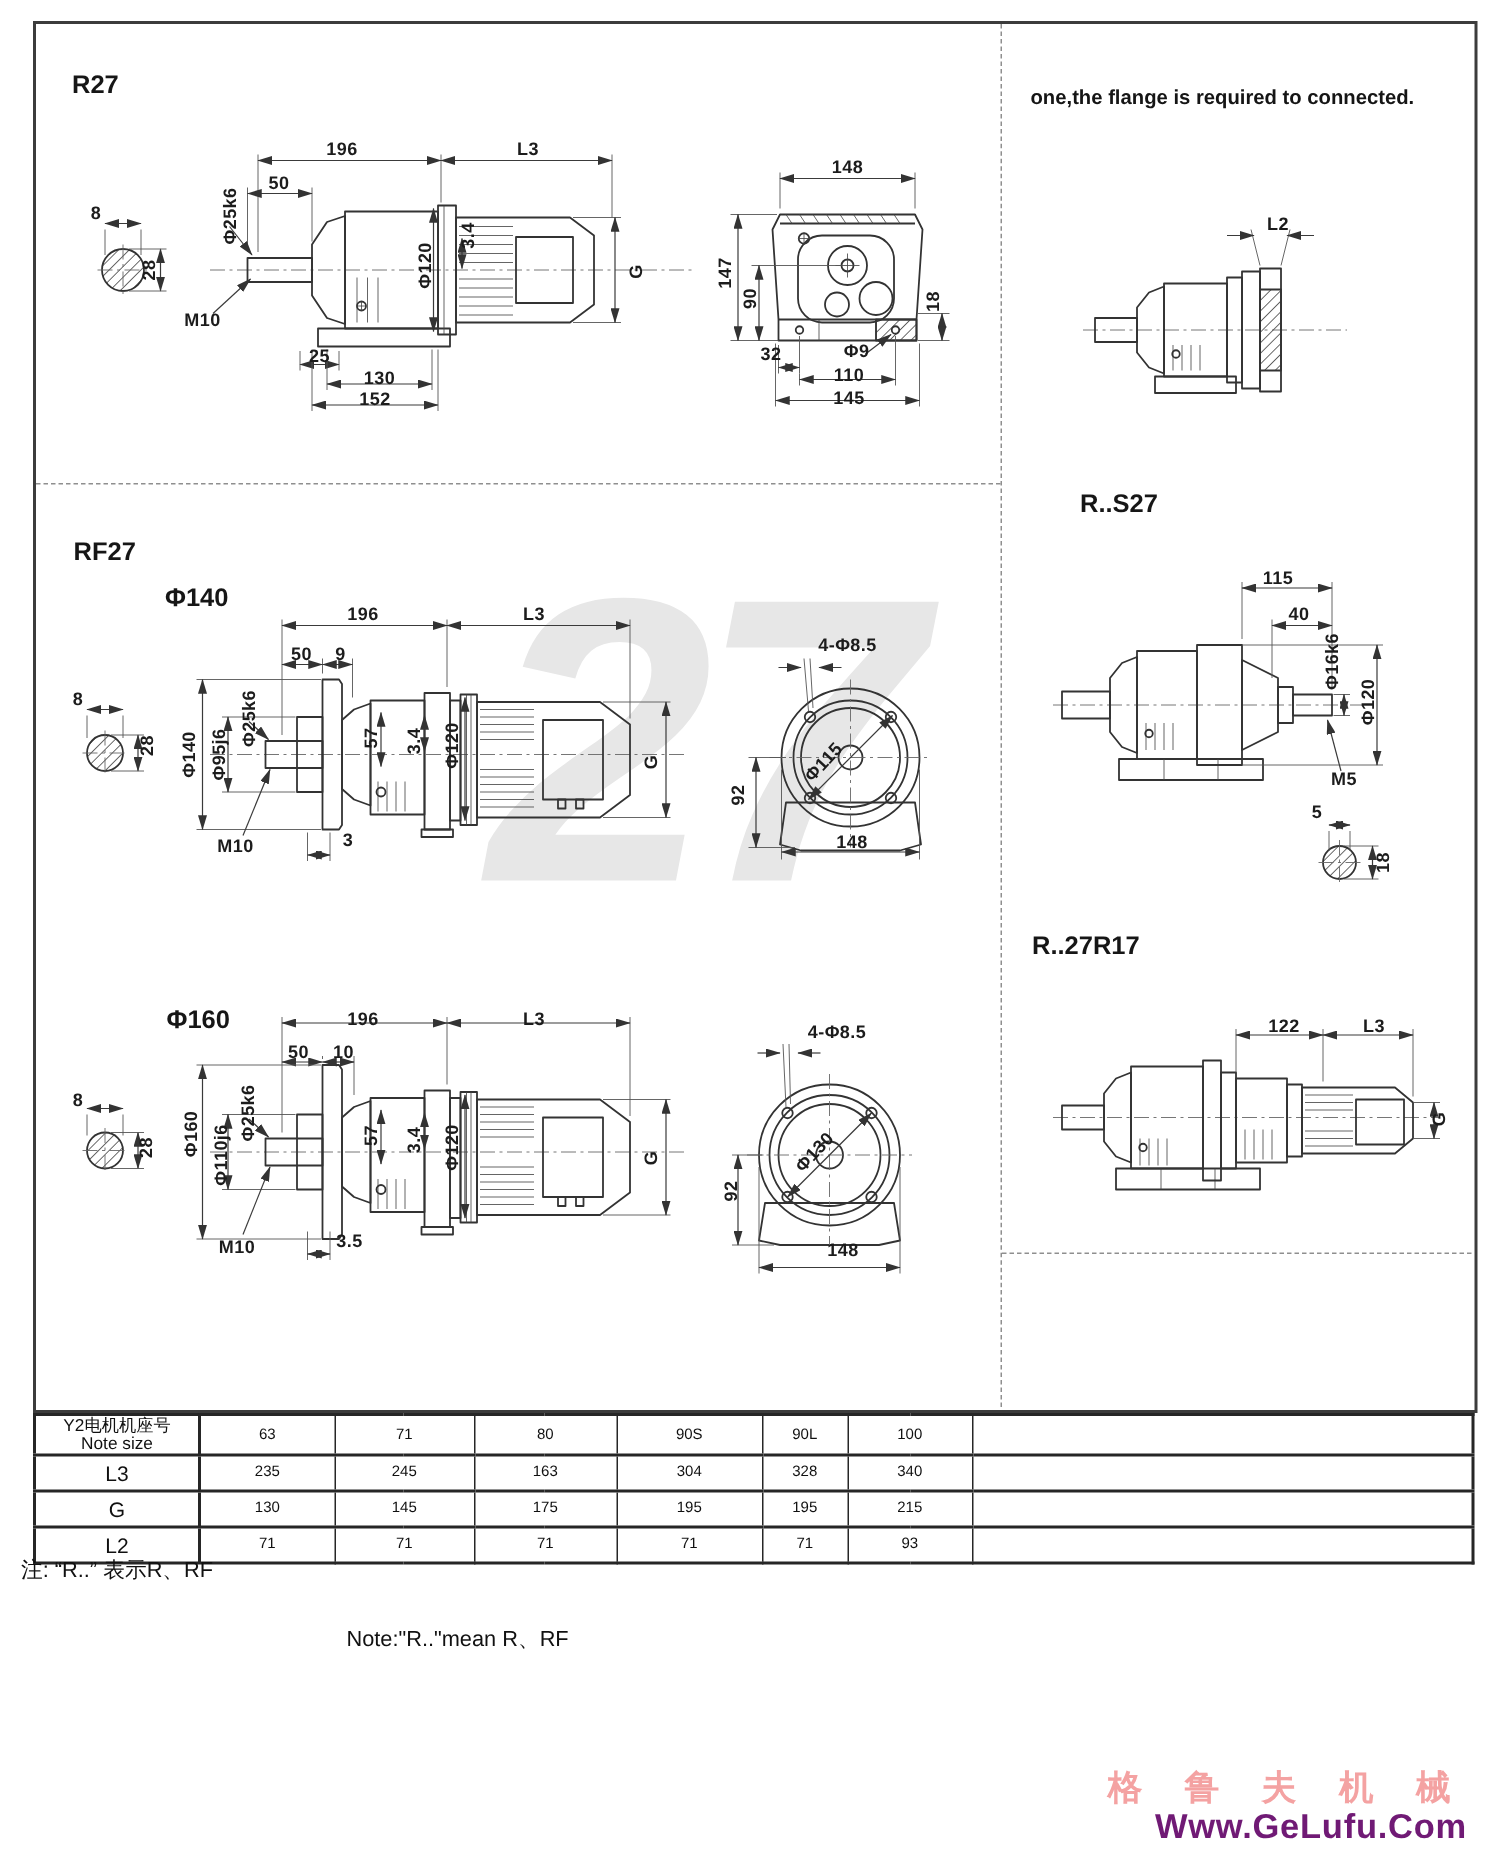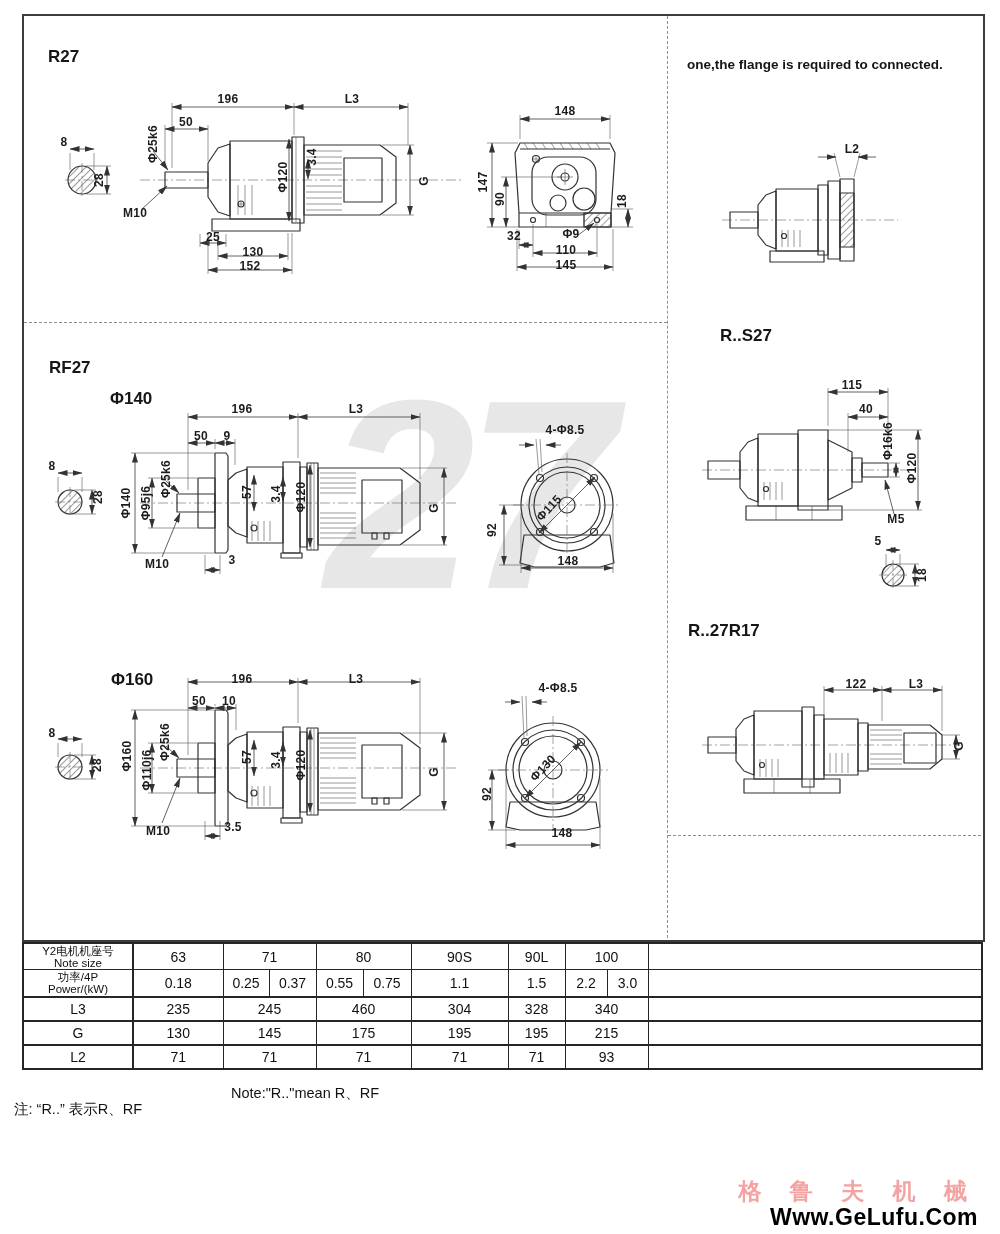--- a/index.html
+++ b/index.html
@@ -17,30 +17,30 @@
   .dwg line,.dwg rect,.dwg circle,.dwg path,.dwg polygon,.dwg polyline{fill:none;stroke:#333;stroke-width:1.2;stroke-linejoin:round}
   .dwg .d{stroke:#3a3a3a;stroke-width:.8}
   .dwg .e{stroke:#555;stroke-width:.6}
   .dwg .c{stroke:#666;stroke-width:.6;stroke-dasharray:10 3 2 3}
   .dwg .f{stroke:#444;stroke-width:.55}
   .note{position:absolute;z-index:3;color:#151515;white-space:nowrap}
   .fl-note div{font:700 13.5px/16px "Liberation Sans",sans-serif}
   .side-note div{font:700 13.5px/18px "Liberation Sans",sans-serif}
   .bottom-note{font:400 14.5px/1 "Liberation Sans",sans-serif;color:#111}
   .spec{position:absolute;left:22px;top:942px;width:961px;border-collapse:collapse;border:2px solid #262626;z-index:3;table-layout:fixed}
-  .spec td{border:1px solid #262626;text-align:center;vertical-align:middle;font-size:14px;color:#101010;padding:0;line-height:1}
+  .spec td{border:1px solid #262626;text-align:center;vertical-align:middle;font-size:10px;color:#101010;padding:0;line-height:1}
   .spec tr.r1 td{height:25px}
   .spec tr.r2 td{height:26px}
   .spec tr.rb td{height:22px;border-top-width:2px}
   .spec td.lab{font-size:11.5px;border-right-width:2px}
   .spec td.lab div{line-height:12px}
   .spec tr.rb td.lab{font-size:14px}
   .logo{position:absolute;z-index:3;text-align:right}
   .logo .zh{font:700 23px/1 "Liberation Sans",sans-serif;letter-spacing:11px;color:#f4a2a2}
-  .logo .en{font:700 23px/1 "Liberation Sans",sans-serif;color:#000000;letter-spacing:.5px}
+  .logo .en{font:700 23px/1 "Liberation Sans",sans-serif;color:#701a75;letter-spacing:.5px}
 </style>
 </head>
 <body>
 
 <div class="page">
 
   <div class="wm">27</div>
   <div class="frame"></div>
   <div class="vdiv"></div>
   <div class="hdiv1"></div>
@@ -623,41 +623,25 @@
         <div>Note size</div>
       </td>
       <td>63</td>
       <td colspan="2">71</td>
       <td colspan="2">80</td>
       <td>90S</td>
       <td>90L</td>
       <td colspan="2">100</td>
       <td></td>
     </tr>
-    <tr class="r2">
-      <td class="lab">
-        <div>功率/4P</div>
-        <div>Power/(kW)</div>
-      </td>
-      <td>0.18</td>
-      <td>0.25</td>
-      <td>0.37</td>
-      <td>0.55</td>
-      <td>0.75</td>
-      <td>1.1</td>
-      <td>1.5</td>
-      <td>2.2</td>
-      <td>3.0</td>
-      <td></td>
-    </tr>
     <tr class="rb">
       <td class="lab">L3</td>
       <td>235</td>
       <td colspan="2">245</td>
-      <td colspan="2">460</td>
+      <td colspan="2">163</td>
       <td>304</td>
       <td>328</td>
       <td colspan="2">340</td>
       <td></td>
     </tr>
     <tr class="rb">
       <td class="lab">G</td>
       <td>130</td>
       <td colspan="2">145</td>
       <td colspan="2">175</td>
@@ -672,21 +656,21 @@
       <td colspan="2">71</td>
       <td colspan="2">71</td>
       <td>71</td>
       <td>71</td>
       <td colspan="2">93</td>
       <td></td>
     </tr>
   </tbody>
     </table>
 
-  <span class="note bottom-note" style="left:14px;top:1102px">注: “R..” 表示R、RF</span>
+  <span class="note bottom-note" style="left:14px;top:1040px">注: “R..” 表示R、RF</span>
   <span class="note bottom-note" style="left:231px;top:1086px">Note:"R.."mean R、RF</span>
 
   <div class="logo" style="right:22px;top:1180px;position:absolute">
     <div class="zh">格 鲁 夫 机 械</div>
     <div class="en" style="margin-top:3px">Www.GeLufu.Com</div>
   </div>
 
 </div>
 
 </body></html>

